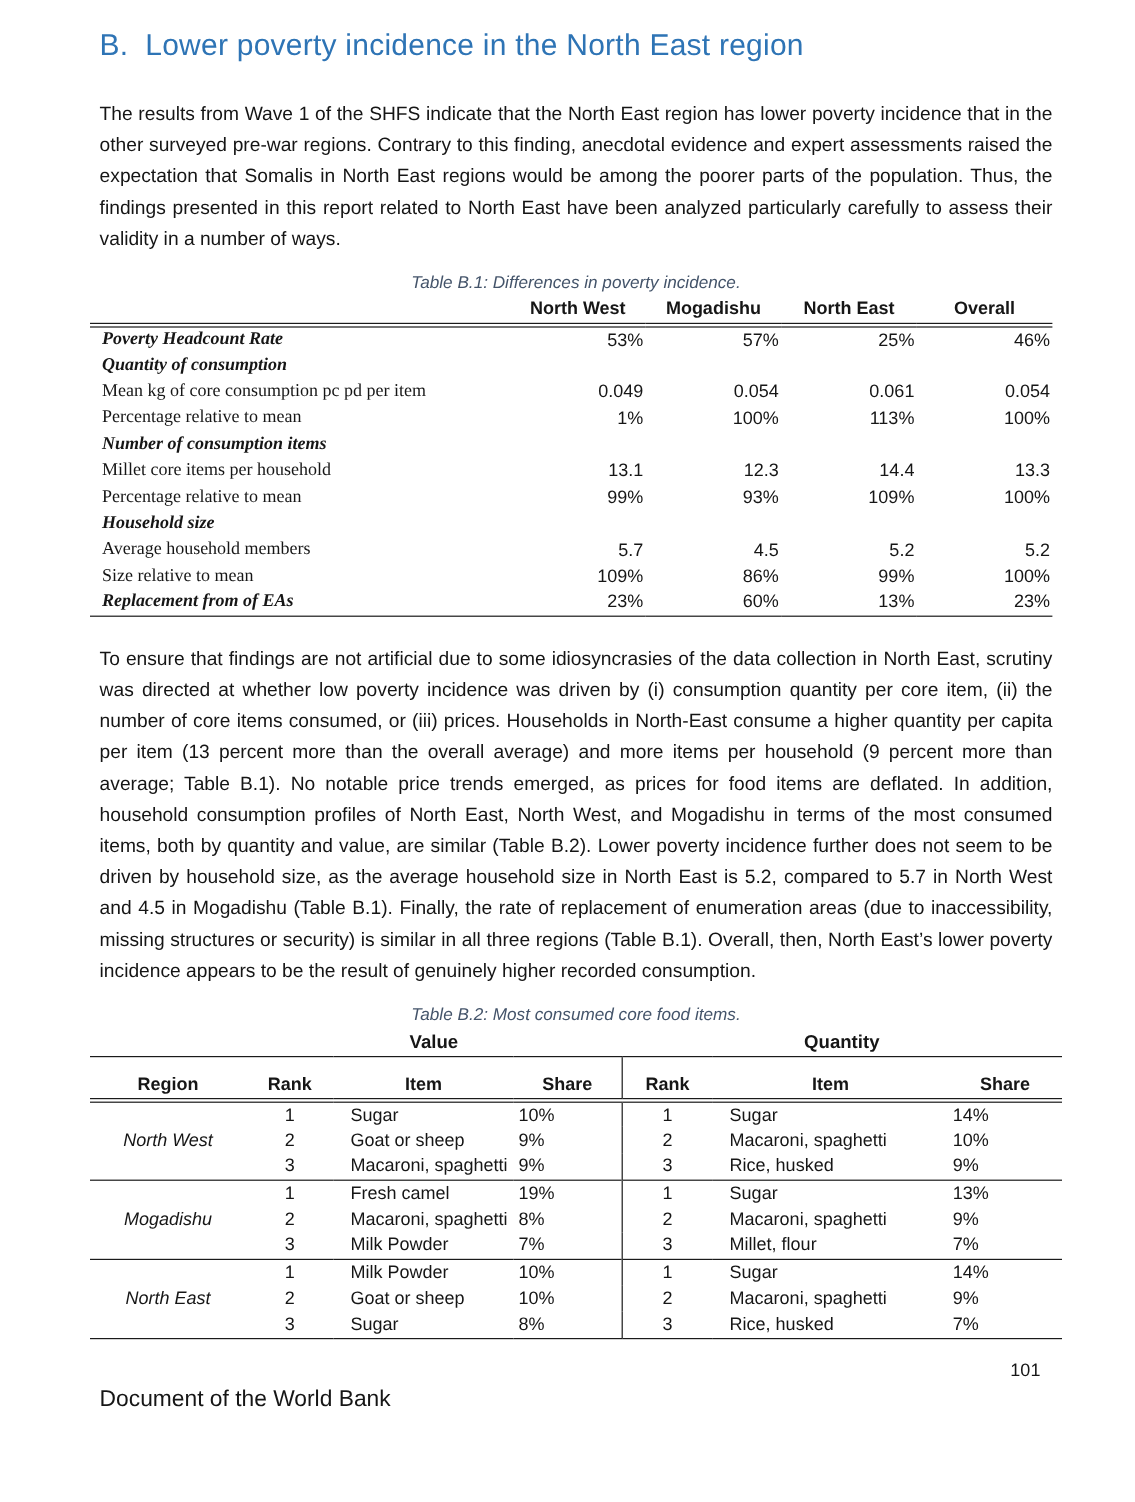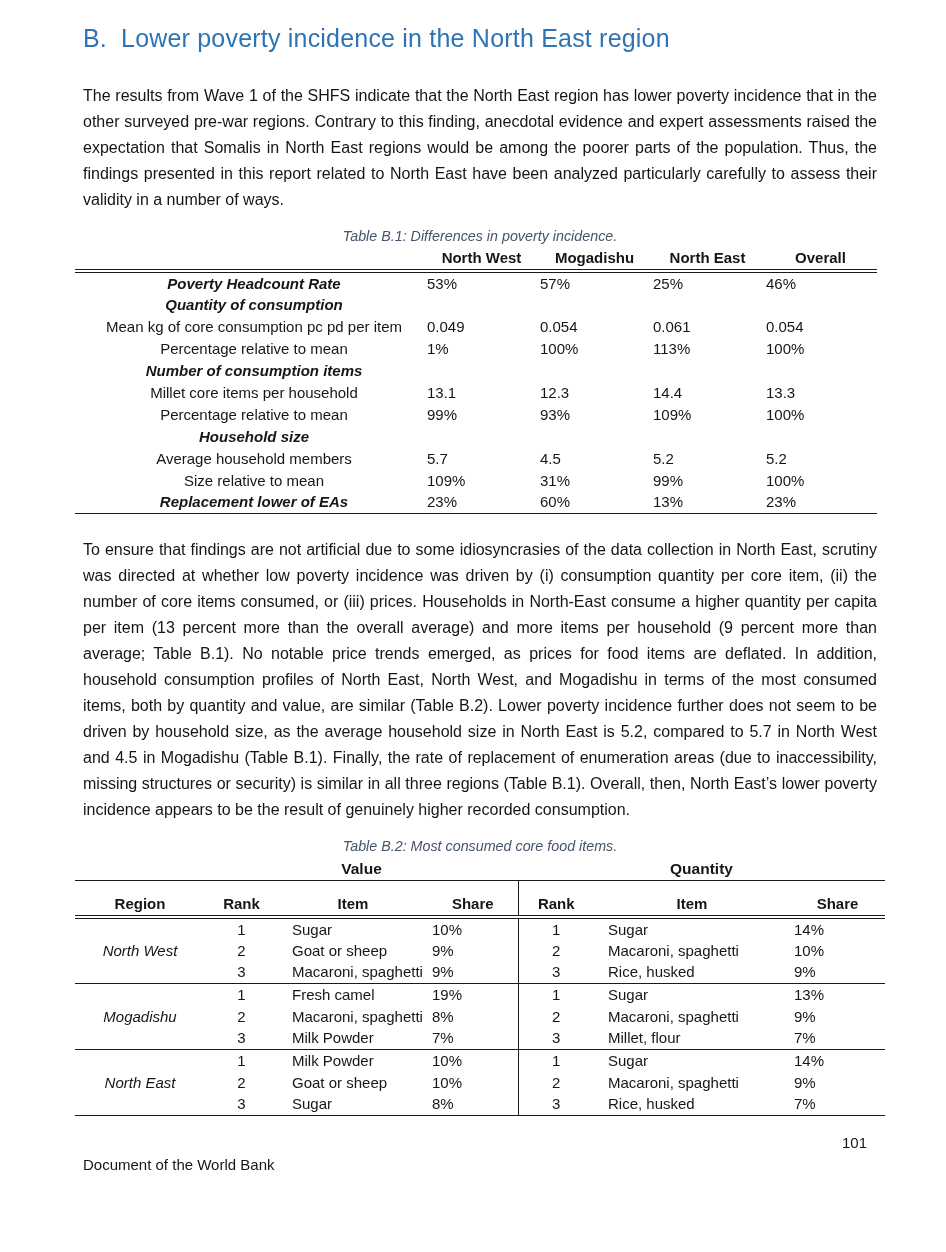--- a/index.html
+++ b/index.html
@@ -35,23 +35,23 @@
   table { border-collapse: collapse; }
   .tb1 {
     width: 802px; margin-left: -8px; margin-top: 4px;
     font-size: 15px;
   }
   .tb1 th, .tb1 td { padding: 1px 2px; height: 22px; vertical-align: middle; }
   .tb1 thead th {
     font-weight: 700; text-align: center;
     border-bottom: 4px double #1a1a1a; padding-bottom: 3px;
   }
-  .tb1 td.lbl { text-align: center; padding-left: 10px; }
+  .tb1 td.lbl { text-align: left; padding-left: 10px; font-family: Liberation Serif, serif; }
   .tb1 tr.section td.lbl { font-weight: 700; font-style: italic; }
-  .tb1 td.val { text-align: left; }
+  .tb1 td.val { text-align: right; }
   .tb1 tbody tr:last-child td { border-bottom: 1.5px solid #1a1a1a; }
   
   .tb2 {
     width: 810px; margin-left: -8px; margin-top: 5px;
     font-size: 15px;
   }
   .tb2 th, .tb2 td { padding: 1px 4px; height: 22px; vertical-align: middle; }
   .tb2 tr.ghead th {
     font-weight: 700; text-align: center; font-size: 15.5px;
     border-bottom: 1px solid #1a1a1a; padding-bottom: 2px;
@@ -64,21 +64,21 @@
   .tb2 td.region { font-style: italic; text-align: center; }
   .tb2 td.rank { text-align: center; }
   .tb2 td.item { text-align: left; padding-left: 14px; }
   .tb2 td.share { padding-right: 7px; }
   .tb2 tbody tr.group-start td { border-top: 1px solid #1a1a1a; }
   .tb2 tbody tr:last-child td, .tb2 td.region-last { border-bottom: 1px solid #1a1a1a; }
   
   .page-number {
     text-align: right; font-size: 15px; margin-top: 18px; padding-right: 10px;
   }
-  .footer-text { font-size: 15px; margin-top: 5px; }
+  .footer-text { font-size: 19px; margin-top: 5px; }
 </style>
 </head>
 <body>
 
 <div class="page">
 
   <h1 class="heading"><span class="heading-num">B.</span><span class="heading-text">Lower poverty incidence in the North East region</span></h1>
 
   <p class="body-par">The results from Wave 1 of the SHFS indicate that the North East region has lower poverty incidence that in the other surveyed pre-war regions. Contrary to this finding, anecdotal evidence and expert assessments raised the expectation that Somalis in North East regions would be among the poorer parts of the population. Thus, the findings presented in this report related to North East have been analyzed particularly carefully to assess their validity in a number of ways.</p>
 
@@ -161,26 +161,26 @@
         <tr>
           <td class="lbl">Average household members</td>
           <td class="val">5.7</td>
           <td class="val">4.5</td>
           <td class="val">5.2</td>
           <td class="val">5.2</td>
         </tr>
         <tr>
           <td class="lbl">Size relative to mean</td>
           <td class="val">109%</td>
-          <td class="val">31%</td>
+          <td class="val">86%</td>
           <td class="val">99%</td>
           <td class="val">100%</td>
         </tr>
         <tr class="section">
-          <td class="lbl">Replacement lower of EAs</td>
+          <td class="lbl">Replacement from of EAs</td>
           <td class="val">23%</td>
           <td class="val">60%</td>
           <td class="val">13%</td>
           <td class="val">23%</td>
         </tr>
       </tbody>
   </table>
 
   <p class="body-par second">To ensure that findings are not artificial due to some idiosyncrasies of the data collection in North East, scrutiny was directed at whether low poverty incidence was driven by (i) consumption quantity per core item, (ii) the number of core items consumed, or (iii) prices. Households in North-East consume a higher quantity per capita per item (13 percent more than the overall average) and more items per household (9 percent more than average; Table B.1). No notable price trends emerged, as prices for food items are deflated. In addition, household consumption profiles of North East, North West, and Mogadishu in terms of the most consumed items, both by quantity and value, are similar (Table B.2). Lower poverty incidence further does not seem to be driven by household size, as the average household size in North East is 5.2, compared to 5.7 in North West and 4.5 in Mogadishu (Table B.1). Finally, the rate of replacement of enumeration areas (due to inaccessibility, missing structures or security) is similar in all three regions (Table B.1). Overall, then, North East’s lower poverty incidence appears to be the result of genuinely higher recorded consumption.</p>
 

